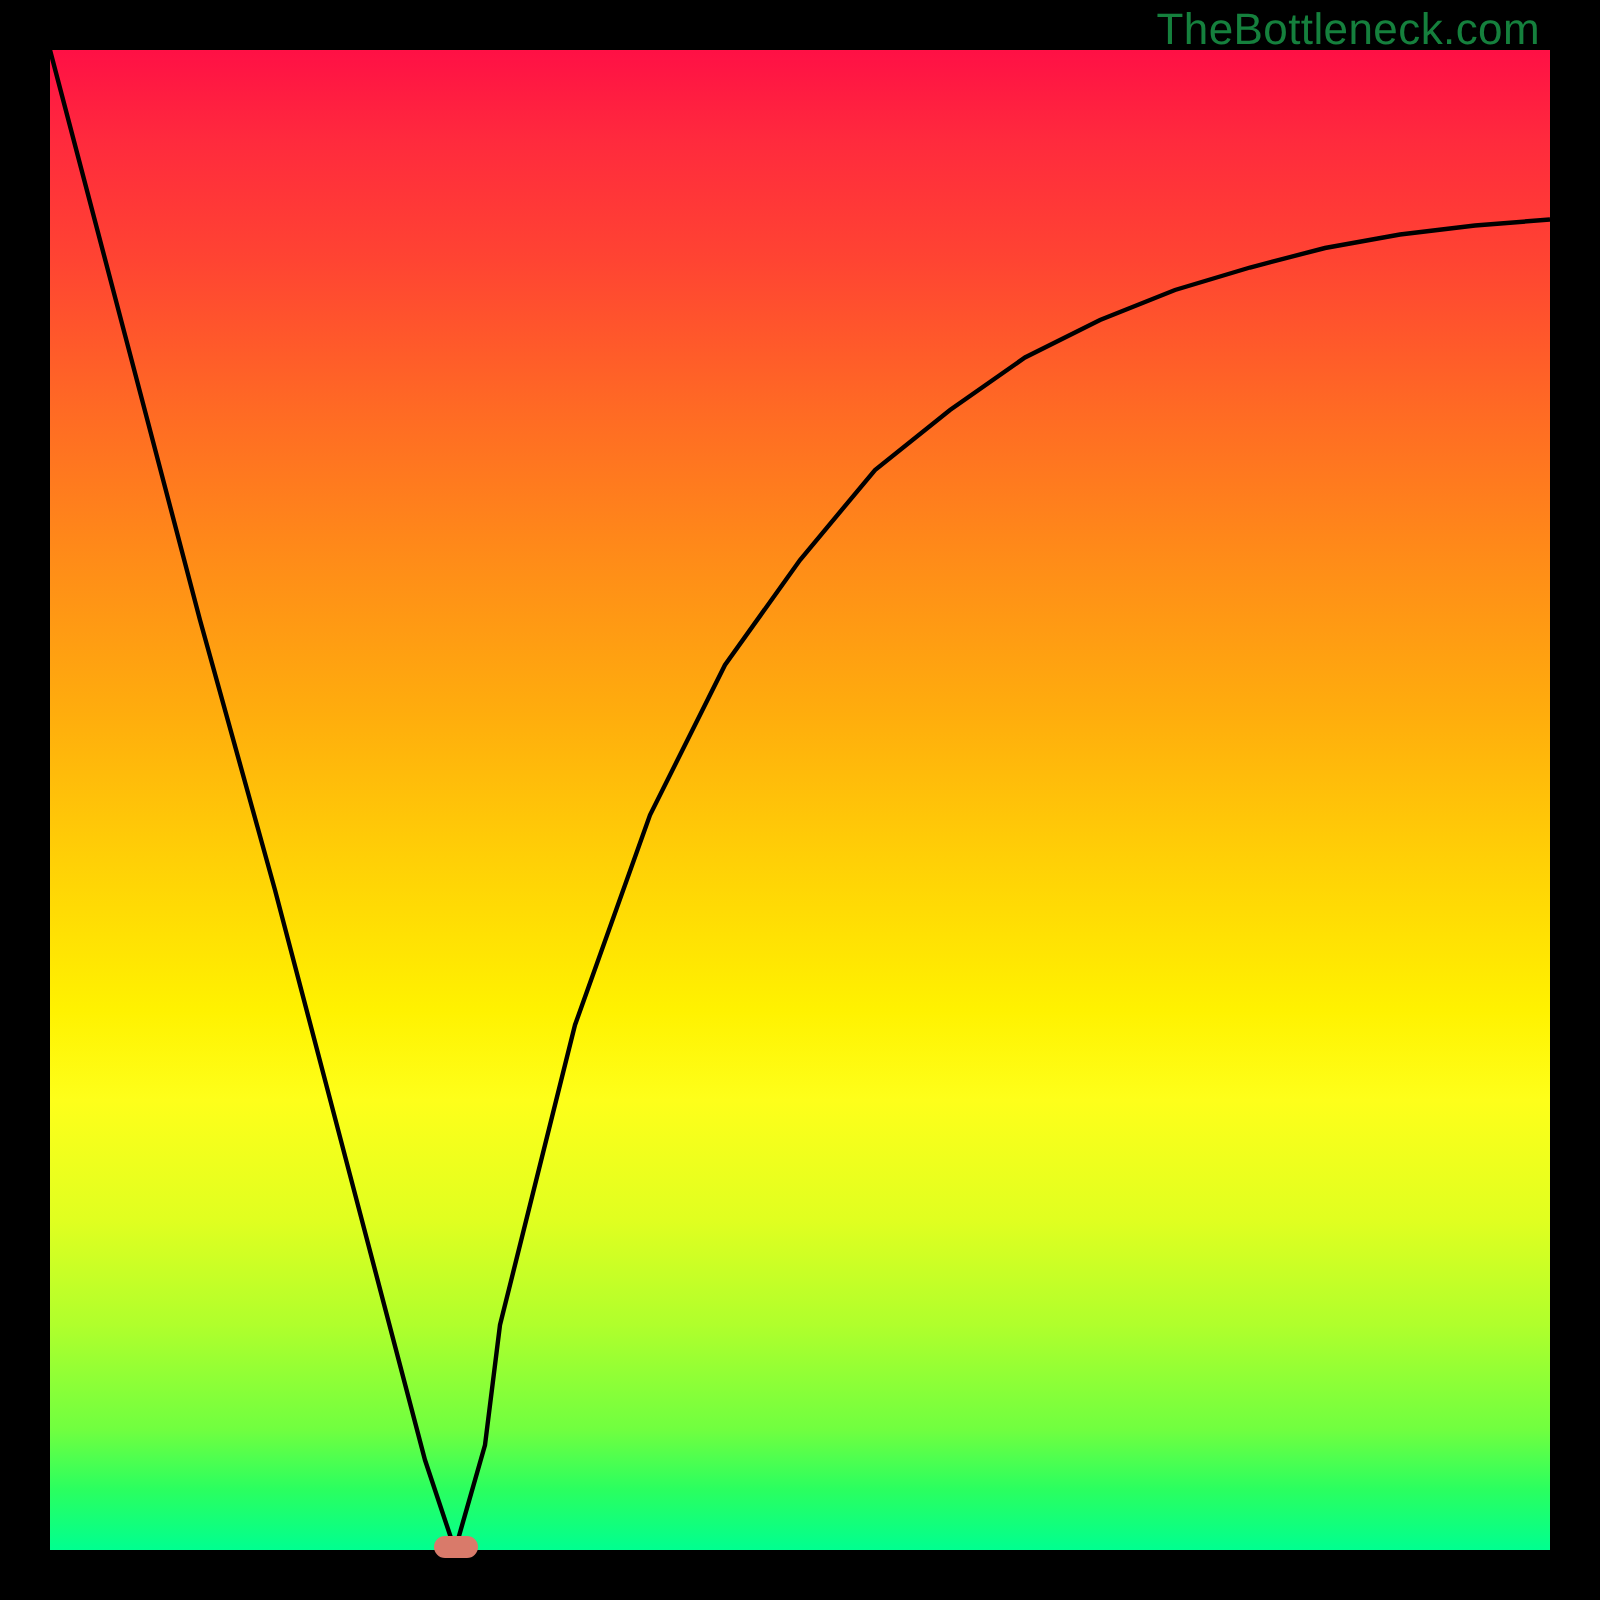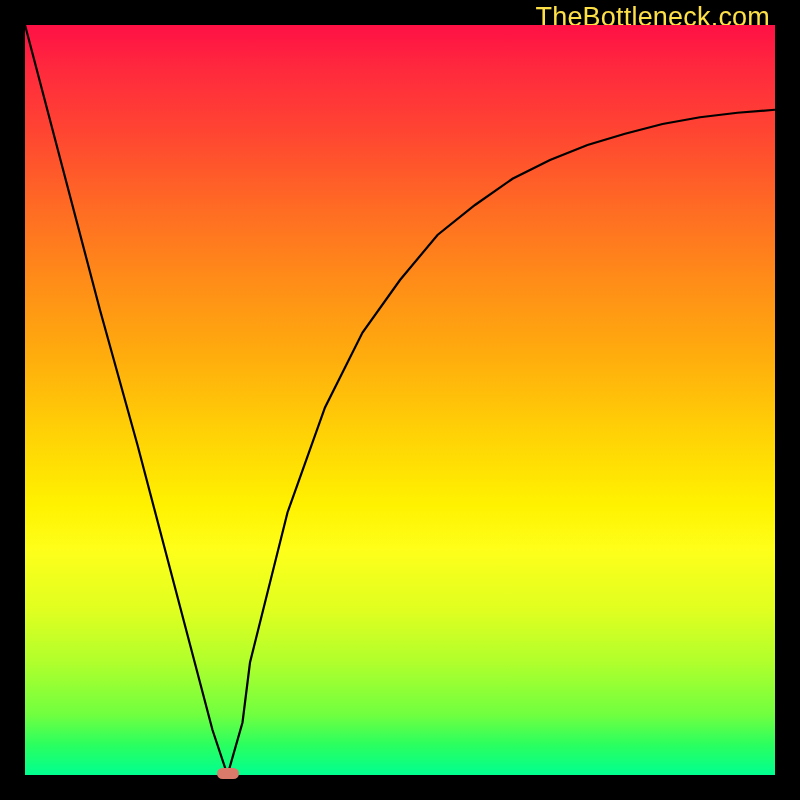--- a/index.html
+++ b/index.html
@@ -40,22 +40,22 @@
       #b0ff2c 85%,
       #70ff40 92%,
       #2aff60 96%,
       #00ff90 100%
     );
   }
   .watermark {
     position: absolute;
     top: 2px;
     right: 30px;
-    color: #fde047;
-    font-size: 27px;
+    color: #15803d;
+    font-size: 22px;
     letter-spacing: 0.2px;
     user-select: none;
   }
   svg.curve {
     position: absolute;
     top: 0;
     left: 0;
   }
   .marker {
     position: absolute;

